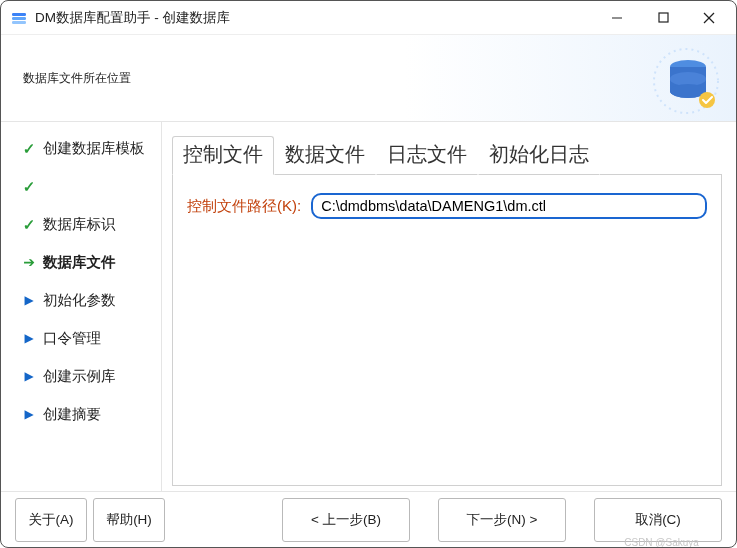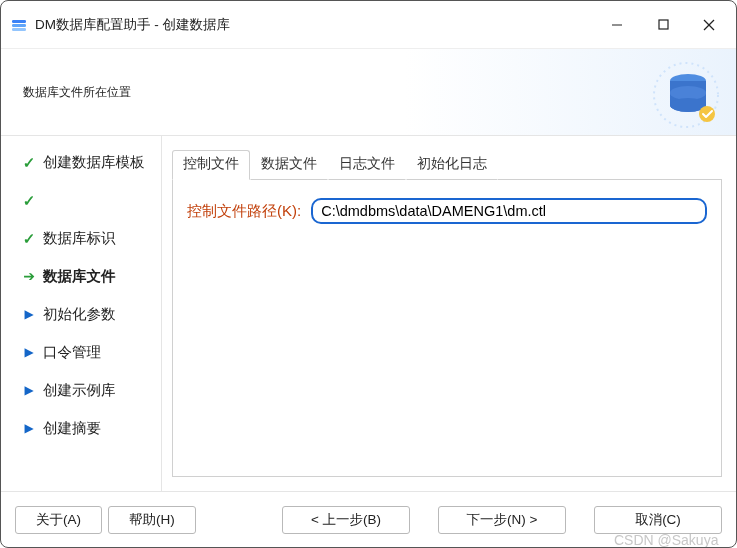--- a/index.html
+++ b/index.html
@@ -2,21 +2,21 @@
 <html><head>
 <meta charset="utf-8">
 <style>
   * { box-sizing: border-box; margin: 0; padding: 0; }
   html, body { width: 737px; height: 548px; font-family: "Microsoft YaHei", "Segoe UI", sans-serif; font-size: 14px; }
   .window {
     width: 737px; height: 548px; border: 1px solid #555; border-radius: 8px;
     background: #fff; display: flex; flex-direction: column; overflow: hidden;
   }
   .titlebar {
-    height: 48px; display: flex; align-items: center; padding: 0 4px 0 10px;
+    height: 34px; display: flex; align-items: center; padding: 0 4px 0 10px;
     gap: 8px; border-bottom: 1px solid #eee;
   }
   .titlebar .title { flex: 1; font-size: 13.5px; color: #222; }
   .winbtns { display: flex; height: 100%; }
   .winbtn { width: 46px; display: flex; align-items: center; justify-content: center; cursor: default; }
   .winbtn svg { display: block; }
   .app-icon { width:16px; height:16px; display:inline-block; }
 
   .header {
     height: 86px; display: flex; align-items: center; padding: 0 22px;
@@ -31,47 +31,47 @@
     overflow: hidden;
   }
   .side-item { display: flex; align-items: center; gap: 6px; color: #222; white-space: nowrap; font-size: 14.5px; height: 20px; cursor: default; }
   .side-item.current .lbl { font-weight: 700; }
   .icon-slot { width: 16px; height: 16px; display:inline-flex; align-items:center; justify-content:center; flex:none; }
   .check { color: #2a9d3a; font-weight: bold; font-size: 15px; line-height:1; }
   .arrow-current { color: #2a9d3a; font-size: 14px; line-height:1; }
   .tri-pending { color: #1466c8; font-size: 12px; line-height:1; }
 
   .content { flex: 1; padding: 14px 14px 10px 10px; border-left: 1px solid #e5e5e5; overflow:hidden; }
-  .tabs { display: flex; gap: 0; align-items: flex-end; font-size: 14px; }
+  .tabs { display: flex; gap: 0; align-items: flex-end; font-size: 20px; }
   .tab { padding: 4px 10px 6px 10px; border: 1px solid transparent; border-bottom-color: #d0d0d0; color:#333; cursor:default; }
   .tab.active { border-color:#d0d0d0; border-bottom-color:#fff; background:#fff; border-radius:3px 3px 0 0; }
   .tab-inactive-line { flex:1; border-bottom:1px solid #d0d0d0; }
   .panel { border:1px solid #d0d0d0; border-top:none; height: calc(100% - 34px); padding: 18px 14px; }
   .field-row { display:flex; align-items:center; gap:10px; font-size:15px; }
   .field-row label { white-space:nowrap; color:#c2410c; }
   .field-row input {
     flex:1; height:26px; border:2px solid #1a66d1; border-radius:10px; padding:0 8px;
     font-family:inherit; font-size:14.5px; outline:none;
   }
 
   .footer {
     height: 56px; display:flex; align-items:center; gap:8px; padding:0 14px;
     border-top:1px solid #e5e5e5; position:relative;
   }
   .footer .left-group { display:flex; gap:6px; }
   .footer .right-group { margin-left:auto; display:flex; gap:28px; }
   .btn {
-    height:28px; min-width:72px; padding:0 20px; border:1px solid #b9b9b9; background:#fff;
+    height:44px; min-width:72px; padding:0 12px; border:1px solid #b9b9b9; background:#fff;
     border-radius:3px; font-family:inherit; font-size:13.5px; color:#222; cursor:default;
     display:inline-flex; align-items:center; justify-content:center;
   }
   .btn.nav { min-width:128px; }
   .btn.focus { border:2px solid #1a66d1; padding:0 11px; height:28px; }
   .watermark {
-    position:absolute; right:2px; bottom:-1px; font-size:14px; color:#c7c7c7;
+    position:absolute; right:26px; bottom:-1px; font-size:10px; color:#c7c7c7;
   }
 </style>
 </head>
 <body>
 
 <div class="window">
 
   <div class="titlebar">
     <span class="app-icon">
       <svg width="16" height="16" viewBox="0 0 16 16">

